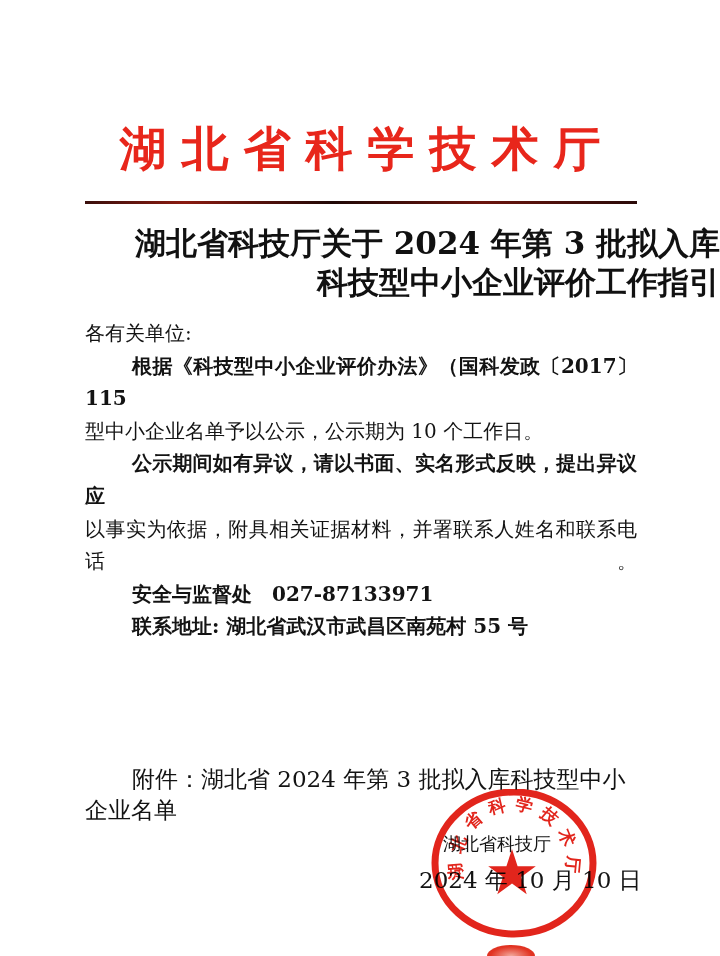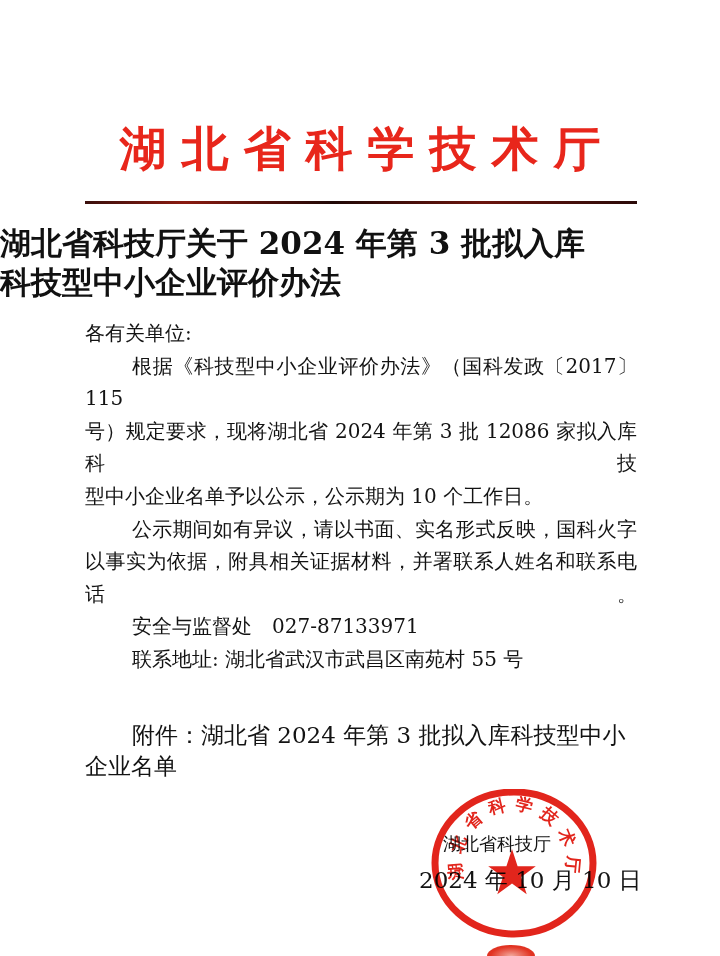--- a/index.html
+++ b/index.html
@@ -19,33 +19,33 @@
     letter-spacing: 15px;
     text-indent: 15px;
     white-space: nowrap;
   }
   .rule {
     position: absolute; top: 201px; left: 85px; width: 552px; height: 3px;
     background: linear-gradient(90deg, #3a0f0c, #8a1a10 18%, #200806 45%, #6b140d 72%, #2a0a08 100%);
   }
   .doc-title {
     position: absolute; top: 224px; left: 0; width: 720px;
-    text-align: left;
+    text-align: right;
     font-size: 31px; font-weight: bold; line-height: 39px;
     color: #111;
   }
   .body-text {
     position: absolute; top: 317px; left: 85px; width: 552px;
     font-size: 20px; line-height: 32.6px;
   }
   .line { white-space: pre-wrap; }
-  .line.indent { text-indent: 47px; }
+  .line.indent { text-indent: 47px; font-weight: bold; }
   .line.justify { text-align: justify; text-align-last: justify; }
   .attachment {
-    position: absolute; top: 720px; left: 85px; width: 552px;
+    position: absolute; top: 764px; left: 85px; width: 552px;
     font-size: 23px; text-indent: 47px; white-space: pre-wrap;
   }
   .sig-org  { position: absolute; top: 832px; left: 443px; font-size: 18px; white-space: pre; }
   .sig-date { position: absolute; top: 865px; left: 419px; font-size: 23px; white-space: pre; }
   .seal {
     position: absolute; left: 430px; top: 789px;
     mix-blend-mode: multiply;
   }
   .seal-blob {
     position: absolute; left: 487px; top: 945px; width: 48px; height: 22px;
@@ -55,29 +55,28 @@
 </style>
 </head>
 <body>
 
 <div class="letterhead">湖北省科学技术厅</div>
 
 <div class="rule"></div>
 
 <div class="doc-title">
   <div>湖北省科技厅关于 2024 年第 3 批拟入库</div>
-  <div>科技型中小企业评价办法</div>
+  <div>科技型中小企业评价工作指引</div>
 </div>
 
 <div class="body-text">
   <div class="line">各有关单位:</div>
   <div class="line indent justify">根据《科技型中小企业评价办法》（国科发政〔2017〕115</div>
-  <div class="line justify">号）规定要求，现将湖北省 2024 年第 3 批 12086 家拟入库科技</div>
   <div class="line">型中小企业名单予以公示，公示期为 10 个工作日。</div>
-  <div class="line indent justify">公示期间如有异议，请以书面、实名形式反映，国科火字</div>
+  <div class="line indent justify">公示期间如有异议，请以书面、实名形式反映，提出异议应</div>
   <div class="line justify">以事实为依据，附具相关证据材料，并署联系人姓名和联系电话。</div>
   <div class="line indent">安全与监督处　027-87133971</div>
   <div class="line indent">联系地址: 湖北省武汉市武昌区南苑村 55 号</div>
 </div>
 
 <div class="attachment">附件：湖北省 2024 年第 3 批拟入库科技型中小企业名单</div>
 
 <div class="sig-org">湖北省科技厅</div>
 <div class="sig-date">2024 年 10 月 10 日</div>
 

